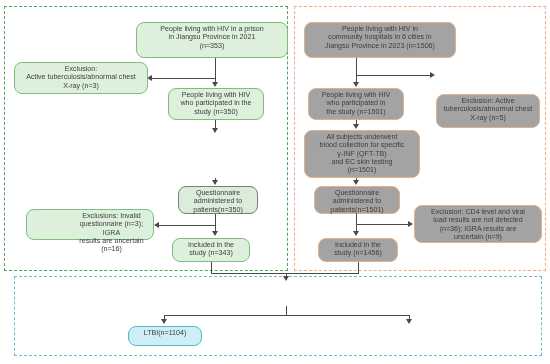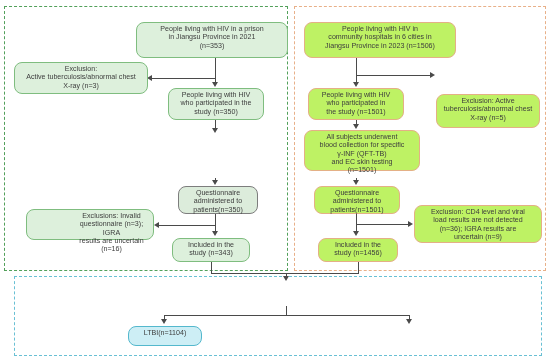--- a/index.html
+++ b/index.html
@@ -47,21 +47,21 @@
   }
   .node.green {
     background: #ddf0dc;
     border-color: #7fbd7f;
   }
   .node.green-gray {
     background: #dcecdb;
     border-color: #7d7d7d;
   }
   .node.orange {
-    background: #bef264;
+    background: #a3a3a3;
     border-color: #e4b086;
   }
   .node.blue {
     background: #cdeef5;
     border-color: #54b8cd;
   }
   .node span { display: block; white-space: pre-line; }
 
   
   .vline, .hline {
@@ -167,21 +167,21 @@
 tuberculosis/abnormal chest
 X-ray  (n=5)</span>
   </div>
 
   <div class="node orange" style="left:308px; top:88px; width:96px; height:32px;">
     <span>People living with HIV
 who participated in
 the study (n=1501)</span>
   </div>
 
-  <div class="node orange" style="left:304px; top:130px; width:116px; height:41px;">
+  <div class="node orange" style="left:304px; top:130px; width:116px; height:48px;">
     <span>All subjects underwent
 blood collection for specific
 γ-INF  (QFT-TB)
 and EC skin testing
 (n=1501)</span>
   </div>
 
   <div class="node orange" style="left:314px; top:186px; width:86px; height:28px;">
     <span>Questionnaire
 administered to

